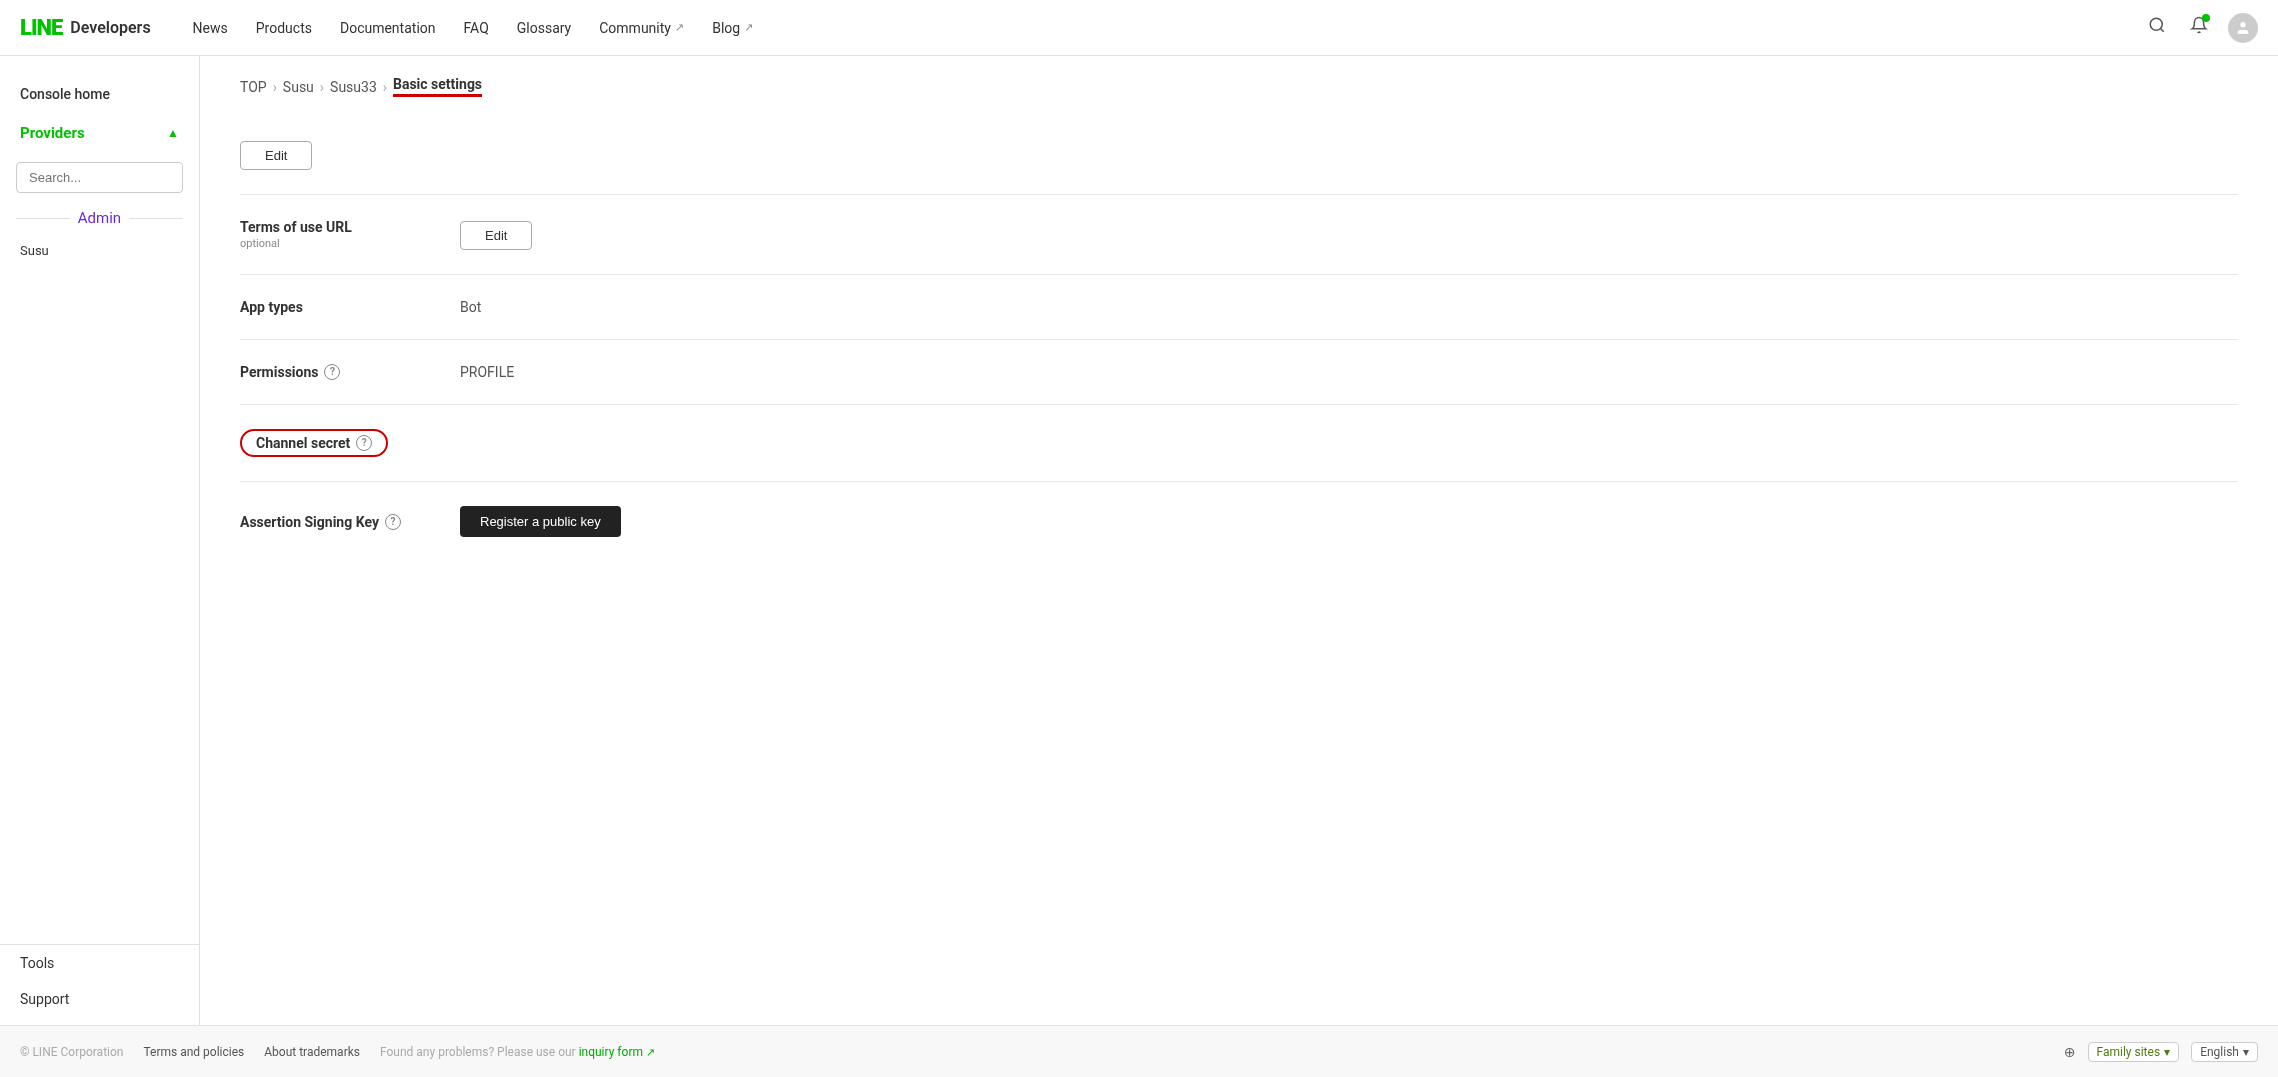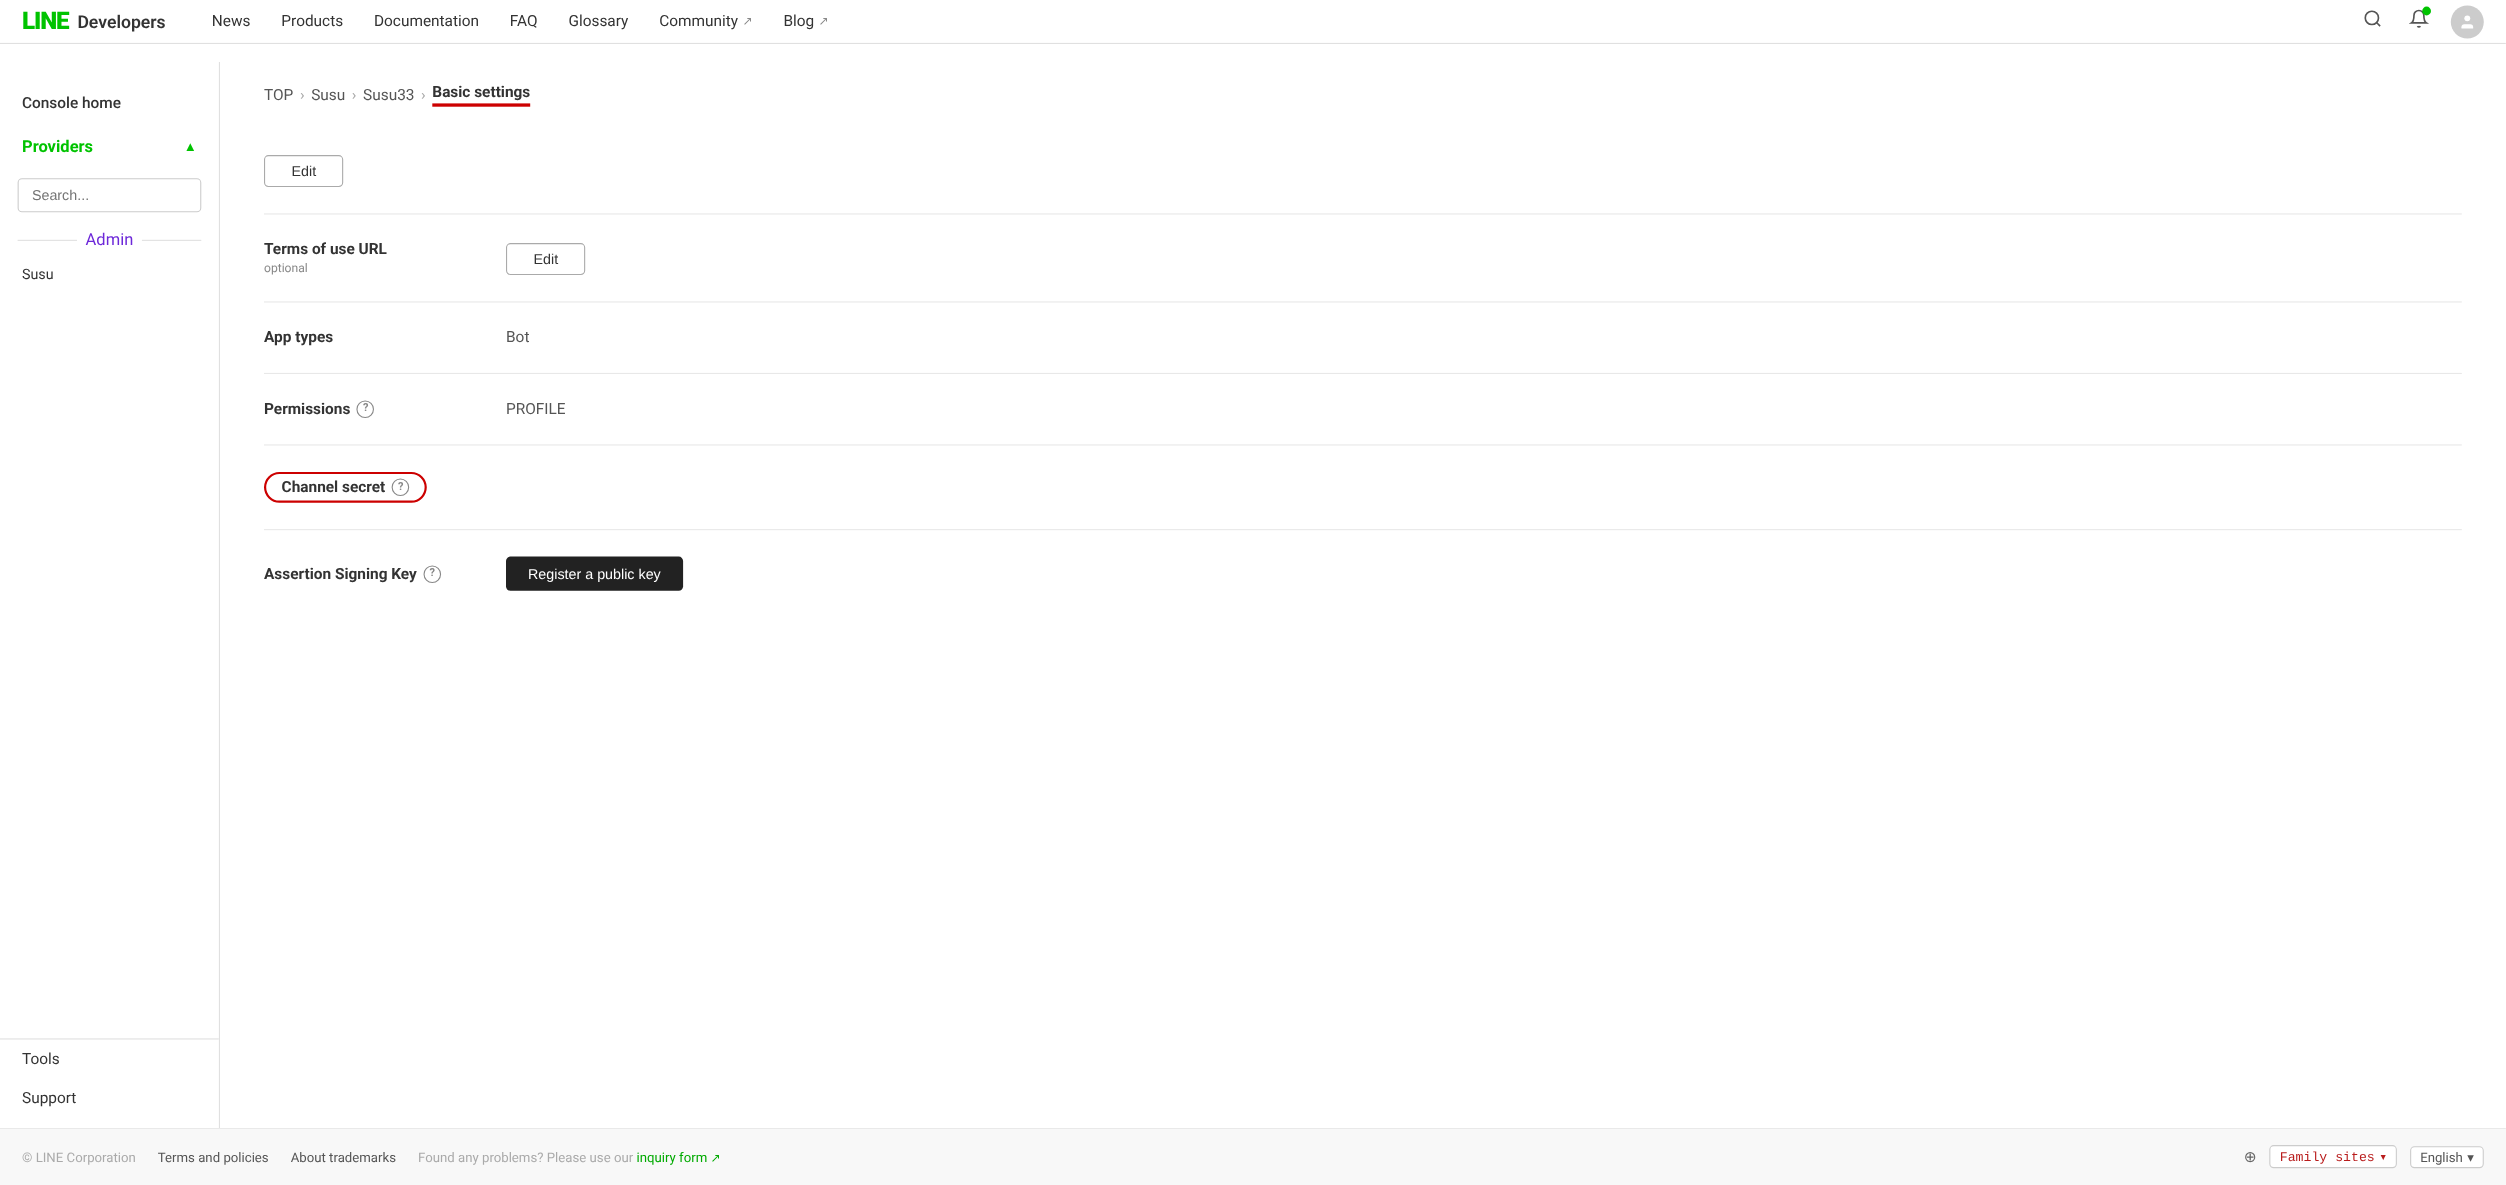--- a/index.html
+++ b/index.html
@@ -1,20 +1,20 @@
 <!DOCTYPE html>
 <html><head>
   <meta charset="utf-8">
   <style>
     * { box-sizing: border-box; margin: 0; padding: 0; }
     body { font-family: -apple-system, BlinkMacSystemFont, 'Segoe UI', Roboto, sans-serif; font-size: 14px; color: #333; background: #fff; display: flex; flex-direction: column; min-height: 100vh; }
 
     
     .top-nav {
-      display: flex; align-items: center; height: 40px; border-bottom: 1px solid #e0e0e0;
+      display: flex; align-items: center; height: 56px; border-bottom: 1px solid #e0e0e0;
       padding: 0 20px; background: #fff; position: fixed; top: 0; left: 0; right: 0; z-index: 100;
     }
     .logo { display: flex; align-items: center; gap: 8px; margin-right: 30px; }
     .logo-line { font-weight: 900; font-size: 22px; color: #00c300; letter-spacing: -1px; }
     .logo-dev { font-size: 16px; font-weight: 600; color: #333; }
     .nav-links { display: flex; align-items: center; gap: 4px; flex: 1; }
     .nav-link {
       padding: 6px 12px; font-size: 14px; color: #333; text-decoration: none; border-radius: 4px;
       display: flex; align-items: center; gap: 4px; cursor: pointer;
     }
@@ -110,21 +110,21 @@
     .footer {
       position: fixed; bottom: 0; left: 0; right: 0; height: 52px;
       background: #f8f8f8; border-top: 1px solid #e0e0e0;
       display: flex; align-items: center; padding: 0 20px; gap: 20px; font-size: 12px; color: #888;
     }
     .footer-copy { color: #aaa; }
     .footer-link { color: #555; text-decoration: none; cursor: pointer; }
     .footer-problem { color: #aaa; }
     .footer-problem .inquiry-link { color: #00aa00; cursor: pointer; text-decoration: none; }
     .footer-right { margin-left: auto; display: flex; align-items: center; gap: 12px; }
-    .footer-family { display: flex; align-items: center; gap: 4px; border: 1px solid #ccc; border-radius: 4px; padding: 2px 8px; cursor: pointer; background: #fff; font-size: 12px; color: #b91c1c; font-family: Liberation Mono, monospace; }
+    .footer-family { display: flex; align-items: center; gap: 4px; border: 1px solid #ccc; border-radius: 4px; padding: 2px 8px; cursor: pointer; background: #fff; font-size: 12px; color: #4d7c0f; }
     .footer-lang { display: flex; align-items: center; gap: 4px; border: 1px solid #ccc; border-radius: 4px; padding: 2px 8px; cursor: pointer; background: #fff; font-size: 12px; color: #555; }
     .globe-icon { font-size: 14px; color: #666; }
   </style>
 </head>
 <body>
 
 <nav class="top-nav">
   <div class="logo">
     <span class="logo-line">LINE</span>
     <span class="logo-dev">Developers</span>

